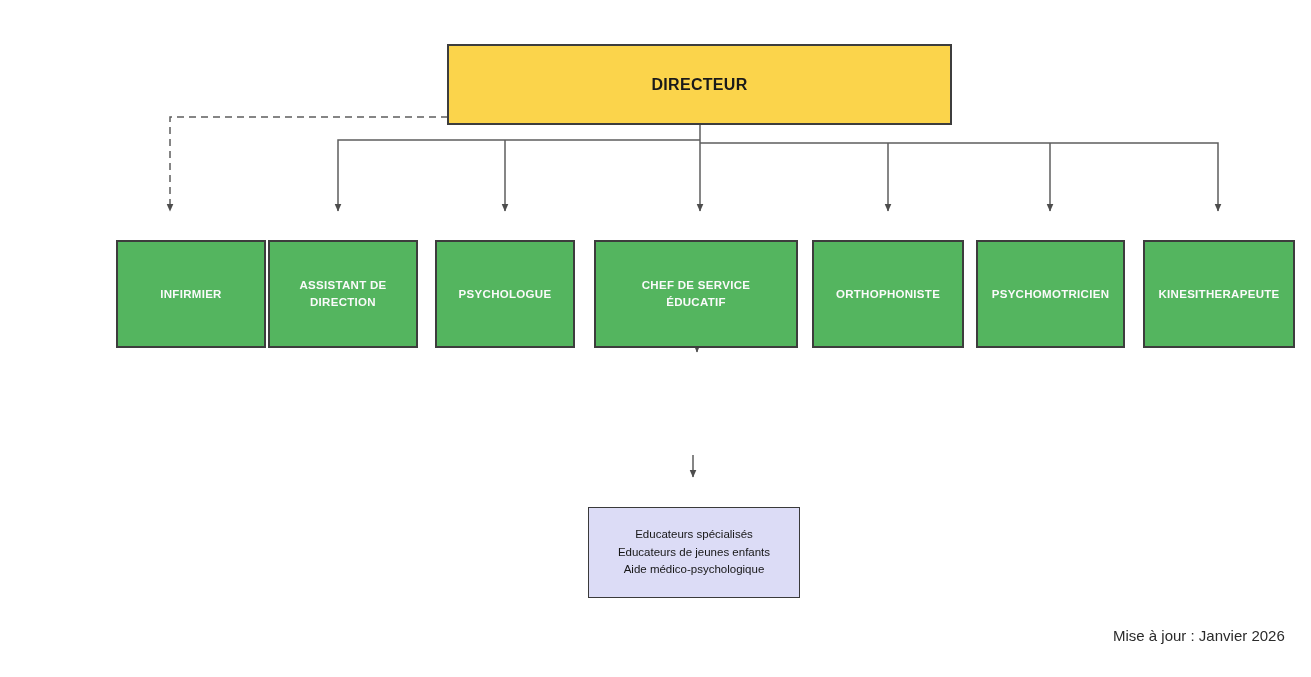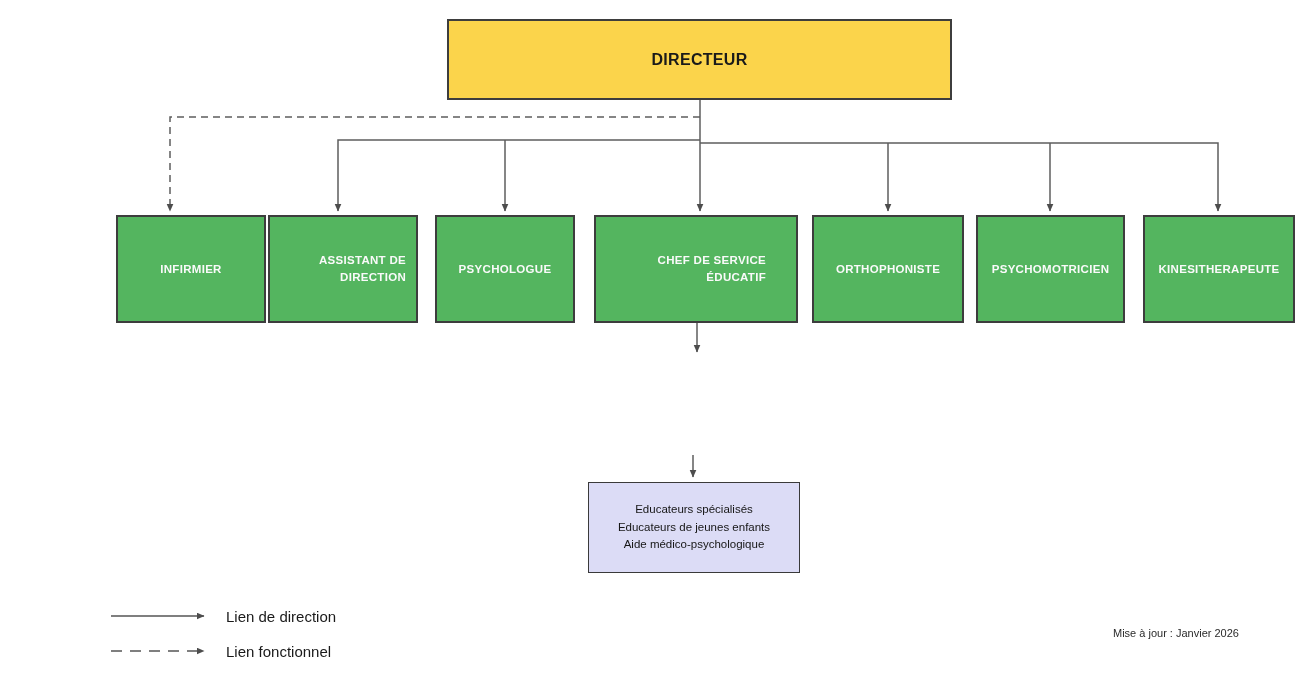--- a/index.html
+++ b/index.html
@@ -9,21 +9,21 @@
     background:#ffffff;
     font-family:"Liberation Sans","DejaVu Sans",sans-serif;
     overflow:hidden;
   }
   .wires{position:absolute;left:0;top:0;width:1311px;height:677px;}
   .wire{fill:none;stroke:var(--line,#5E5E5E);stroke-width:1.5;}
   .wire.dashed{stroke-dasharray:7 5;}
   .node{
     position:absolute;
     display:flex;flex-direction:column;align-items:center;justify-content:center;
-    text-align:right;box-sizing:border-box;
+    text-align:center;box-sizing:border-box;margin-top:25px;
   }
   .node.root{
     left:447px;top:19px;width:505px;height:81px;
     background:var(--yellow,#FBD44B);
     border:2px solid var(--node-border,#3D3D3D);
     font-size:16px;font-weight:700;color:var(--text-dark,#1A1A1A);
     letter-spacing:.3px;
   }
   .node.dept{
     top:215px;height:108px;
@@ -43,21 +43,21 @@
     background:var(--lavender,#DCDCF6);
     border:1.5px solid #3A3A3A;
     font-size:11.5px;font-weight:400;color:#161616;line-height:1.55;
   }
   .legend{position:absolute;left:110px;top:603px;display:flex;flex-direction:column;gap:9px;}
   .legend-row{display:flex;align-items:center;height:26px;gap:16px;}
   .legend-line{display:block;}
   .legend-line .lg{stroke:#555555;stroke-width:1.5;fill:none;}
   .legend-line .lg.dashed{stroke-dasharray:11 8;}
   .legend-label{font-size:15px;color:#1A1A1A;}
-  .footer-note{position:absolute;left:1113px;top:627px;font-size:11px;color:#2B2B2B;}
+  .footer-note{position:absolute;left:1113px;top:627px;font-size:15px;color:#2B2B2B;}
 </style>
 </head>
 <body>
 
 <div class="canvas">
 
   <svg class="wires" viewBox="0 0 1311 677" xmlns="http://www.w3.org/2000/svg">
     <defs>
       <marker id="arrow" markerWidth="9" markerHeight="8" refX="7.5" refY="3.5" orient="auto" markerUnits="userSpaceOnUse">
         <path d="M0,0 L8,3.5 L0,7 Z" fill="#4D4D4D"></path>
@@ -84,30 +84,16 @@
   <div class="node dept" style="left:976px;width:149px;padding:0 4px;">PSYCHOMOTRICIEN</div>
   <div class="node dept" style="left:1143px;width:152px;padding:0 16px;">KINESITHERAPEUTE</div>
 
 
   <div class="node staff">
     <span>Educateurs spécialisés</span>
     <span>Educateurs de jeunes enfants</span>
     <span>Aide médico-psychologique</span>
   </div>
 
-  <div class="legend">
-    <div class="legend-row">
-      <svg class="legend-line" width="100" height="10" xmlns="http://www.w3.org/2000/svg">
-        <line class="lg" x1="1" y1="5" x2="94" y2="5" marker-end="url(#arrow)"></line>
-      </svg>
-      <span class="legend-label">Lien de direction</span>
-    </div>
-    <div class="legend-row">
-      <svg class="legend-line" width="100" height="10" xmlns="http://www.w3.org/2000/svg">
-        <line class="lg dashed" x1="1" y1="5" x2="94" y2="5" marker-end="url(#arrow)"></line>
-      </svg>
-      <span class="legend-label">Lien fonctionnel</span>
-    </div>
-  </div>
 
   <div class="footer-note">Mise à jour : Janvier 2026</div>
 
 </div>
 
 </body></html>

